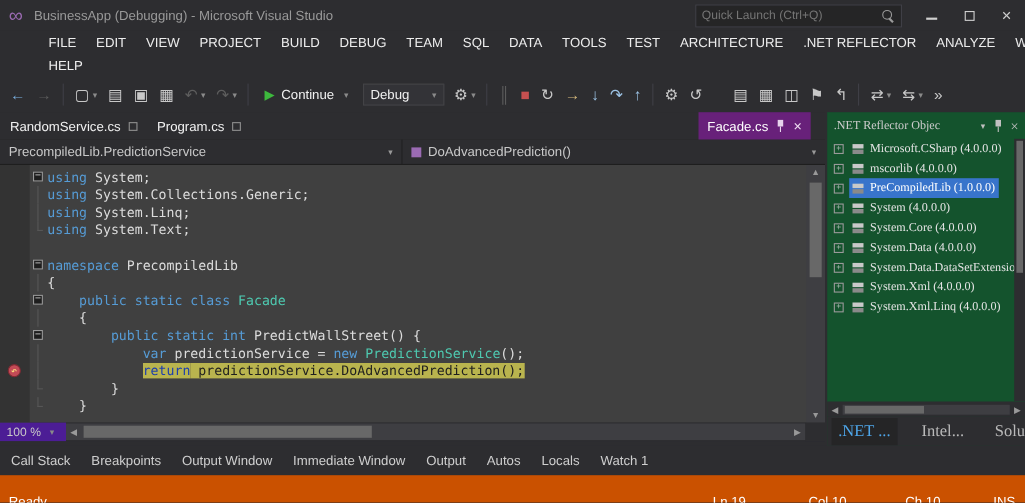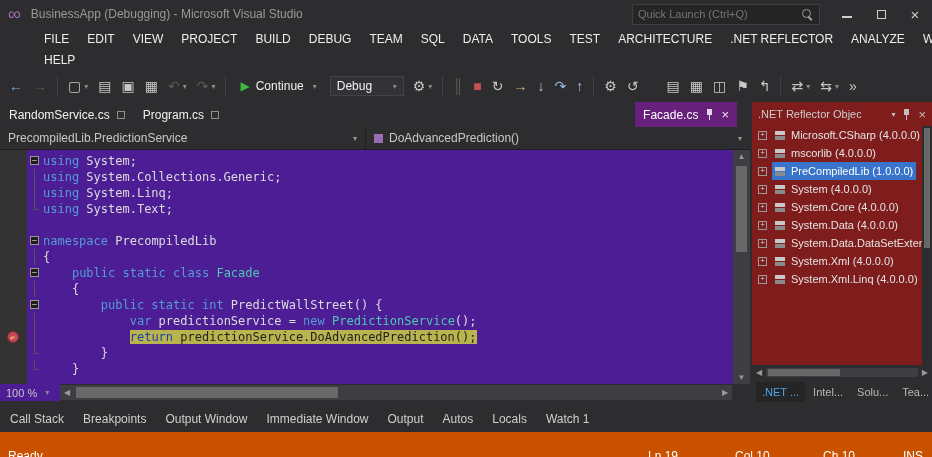--- a/index.html
+++ b/index.html
@@ -47,21 +47,21 @@
   .tab-close{font-size:13px;line-height:13px;color:#efdff3;}
   
   #navbar{height:22px;display:flex;background:#252526;border-bottom:1px solid #1e1e1e;}
   .nav-combo{display:flex;align-items:center;font-size:12px;color:#c8c8c8;padding:0 8px;box-sizing:border-box;background:#2d2d30;}
   #nav-type{width:366px;border-right:1px solid #1e1e1e;text-align:right;}
   #nav-member{flex:1;}
   .nav-dd{margin-left:auto;font-size:8px;color:#999;}
   .method-glyph{width:9px;height:9px;background:#9b6bb3;margin-right:6px;flex:none;}
   .nav-label{white-space:nowrap;overflow:hidden;}
   
-  #editor{position:relative;height:234px;background:#4c1d95;overflow:hidden;}
+  #editor{position:relative;height:234px;background:#404040;overflow:hidden;}
   #editor::before{content:"";position:absolute;left:0;top:0;bottom:0;width:27px;background:#333333;}
   #code-lines{position:absolute;left:0;top:3px;right:18px;}
   .code-line{display:flex;height:16px;font-family:"DejaVu Sans Mono","Liberation Mono",monospace;font-size:12px;line-height:16px;white-space:pre;}
   .bp{width:27px;flex:none;position:relative;}
   .bp.hit::before{content:"";position:absolute;left:7px;top:2px;width:12px;height:12px;border-radius:50%;background:#c24a56;border:1px solid #7e2a33;box-sizing:border-box;}
   .bp.hit::after{content:"↶";position:absolute;left:10px;top:1px;font-size:9px;color:#ffe97f;}
   .fold{width:16px;flex:none;position:relative;}
   .fold.minus::before{content:"−";position:absolute;left:3px;top:3px;width:9px;height:9px;border:1px solid #999;color:#c5c5c5;font-size:9px;line-height:7px;text-align:center;background:#1e1e1e;box-sizing:border-box;}
   .fold.line::before{content:"";position:absolute;left:7px;top:0;height:16px;width:1px;background:#565656;}
   .fold.end::before{content:"";position:absolute;left:7px;top:0;height:9px;width:1px;background:#565656;}
@@ -76,21 +76,21 @@
   #vs-thumb{position:absolute;left:3px;top:16px;width:11px;height:86px;background:#686868;}
   
   #hscroll{height:17px;display:flex;align-items:stretch;background:#2d2d30;}
   #zoom-combo{width:60px;display:flex;align-items:center;gap:5px;padding:0 6px;font-size:11px;color:#c8c8c8;background:#4c1d95;box-sizing:border-box;}
   #hs-track{flex:1;position:relative;background:#3e3e42;margin:1px 0;}
   .hs-arrow{position:absolute;top:0;bottom:0;width:14px;font-size:8px;color:#999;display:flex;align-items:center;justify-content:center;}
   #hs-left{left:0;} #hs-right{right:0;}
   #hs-thumb{position:absolute;left:16px;top:2px;height:11px;width:262px;background:#686868;}
   #hs-corner{width:18px;background:#2d2d30;}
   
-  #right-panel{position:absolute;left:752px;top:102px;width:180px;height:303px;background:#7f1d1d;display:flex;flex-direction:column;}
+  #right-panel{position:absolute;left:752px;top:102px;width:180px;height:303px;background:#14532d;display:flex;flex-direction:column;font-family:Liberation Serif, serif;}
   #rp-header{height:24px;display:flex;align-items:center;padding:0 6px;gap:7px;color:#cccccc;font-size:11px;}
   #rp-title{flex:1;white-space:nowrap;overflow:hidden;}
   .rp-chevron{font-size:8px;color:#c0c0c0;}
   .rp-pin{width:9px;height:13px;position:relative;}
   .rp-pin::before{content:"";position:absolute;left:2px;top:1px;width:5px;height:6px;background:#c0c0c0;}
   .rp-pin::after{content:"";position:absolute;left:4px;top:7px;width:1px;height:5px;background:#c0c0c0;}
   .rp-close{font-size:13px;color:#c0c0c0;line-height:13px;}
   #rp-tree{flex:1;position:relative;overflow:hidden;}
   .tree-row{display:flex;align-items:center;height:18px;padding-left:6px;font-size:11px;color:#e4e4e4;gap:5px;white-space:nowrap;}
   .expander{width:9px;height:9px;border:1px solid #9a9a9a;font-size:8px;line-height:6px;text-align:center;color:#cfcfcf;flex:none;box-sizing:border-box;}
@@ -98,21 +98,21 @@
   .tree-row.selected .sel-wrap{background:#3874cb;color:#fff;}
   .asm-icon{width:11px;height:11px;position:relative;flex:none;}
   .asm-icon::before{content:"";position:absolute;left:0;top:1px;width:10px;height:4px;background:#c9c9c9;}
   .asm-icon::after{content:"";position:absolute;left:0;top:6px;width:10px;height:4px;background:#8a8a8a;}
   #rp-vscroll{position:absolute;right:0;top:0;bottom:0;width:10px;background:#2d2d30;}
   #rp-vthumb{position:absolute;left:2px;top:2px;width:6px;height:120px;background:#686868;}
   #rp-hscroll{height:14px;display:flex;align-items:center;background:#2d2d30;padding:0 2px;}
   .rp-hs-arrow{font-size:8px;color:#999;padding:0 2px;}
   #rp-hs-track{flex:1;height:9px;background:#3e3e42;position:relative;margin:0 2px;}
   #rp-hthumb{position:absolute;left:2px;top:1px;height:7px;width:72px;background:#686868;}
-  #rp-tabs{height:26px;display:flex;align-items:center;gap:2px;padding:0 4px;background:#2d2d30;font-size:11px;}
+  #rp-tabs{height:26px;display:flex;align-items:center;gap:16px;padding:0 4px;background:#2d2d30;font-size:15px;}
   .rp-tab{padding:4px 6px;color:#b9b9b9;white-space:nowrap;}
   .rp-tab.selected{color:#4ea6ea;background:#252526;}
   
   #bottom-tabs{position:absolute;left:0;top:405px;width:932px;height:27px;display:flex;align-items:center;gap:11px;padding-left:6px;box-sizing:border-box;background:#2d2d30;font-size:12px;color:#cfcfcf;}
   .bt-tab{padding:3px 4px;white-space:nowrap;}
   
   #statusbar{position:absolute;left:0;top:432px;width:932px;height:25px;background:#ca5100;color:#fff;font-size:12px;}
   #statusbar span{position:absolute;top:12px;line-height:25px;}
   .sb-ready{left:8px;} .sb-ln{left:648px;} .sb-col{left:735px;} .sb-ch{left:823px;} .sb-ins{left:903px;}
 </style>

